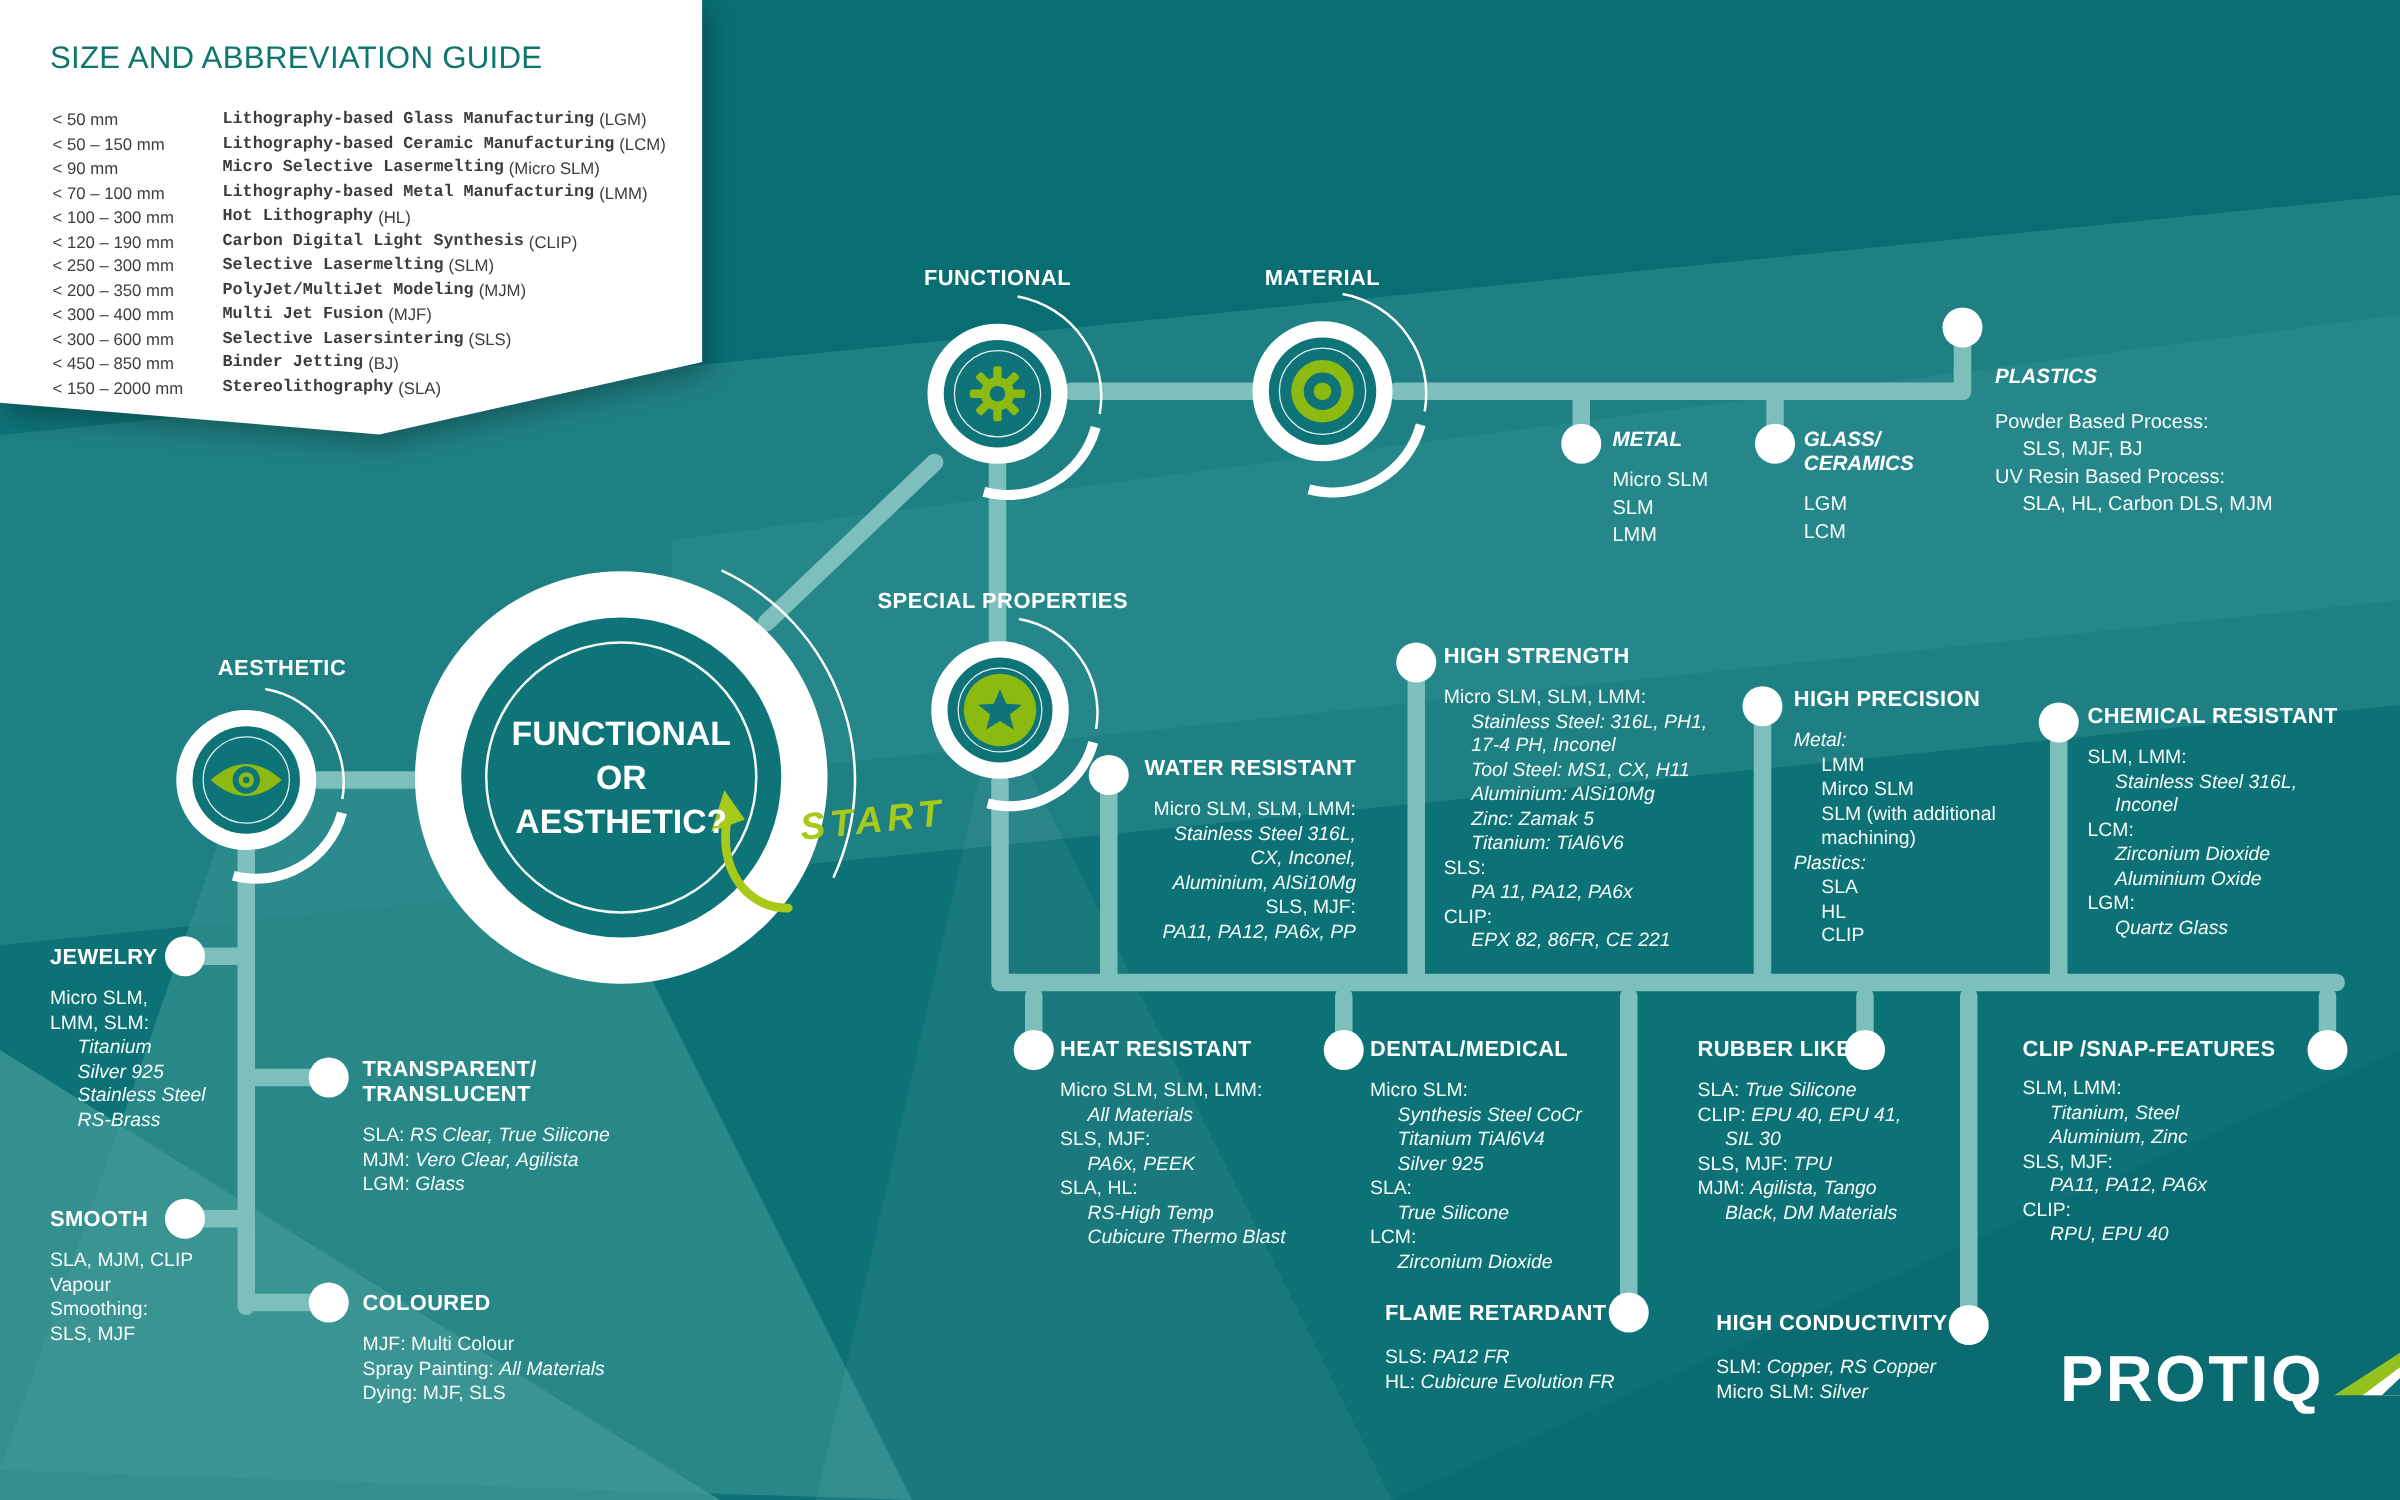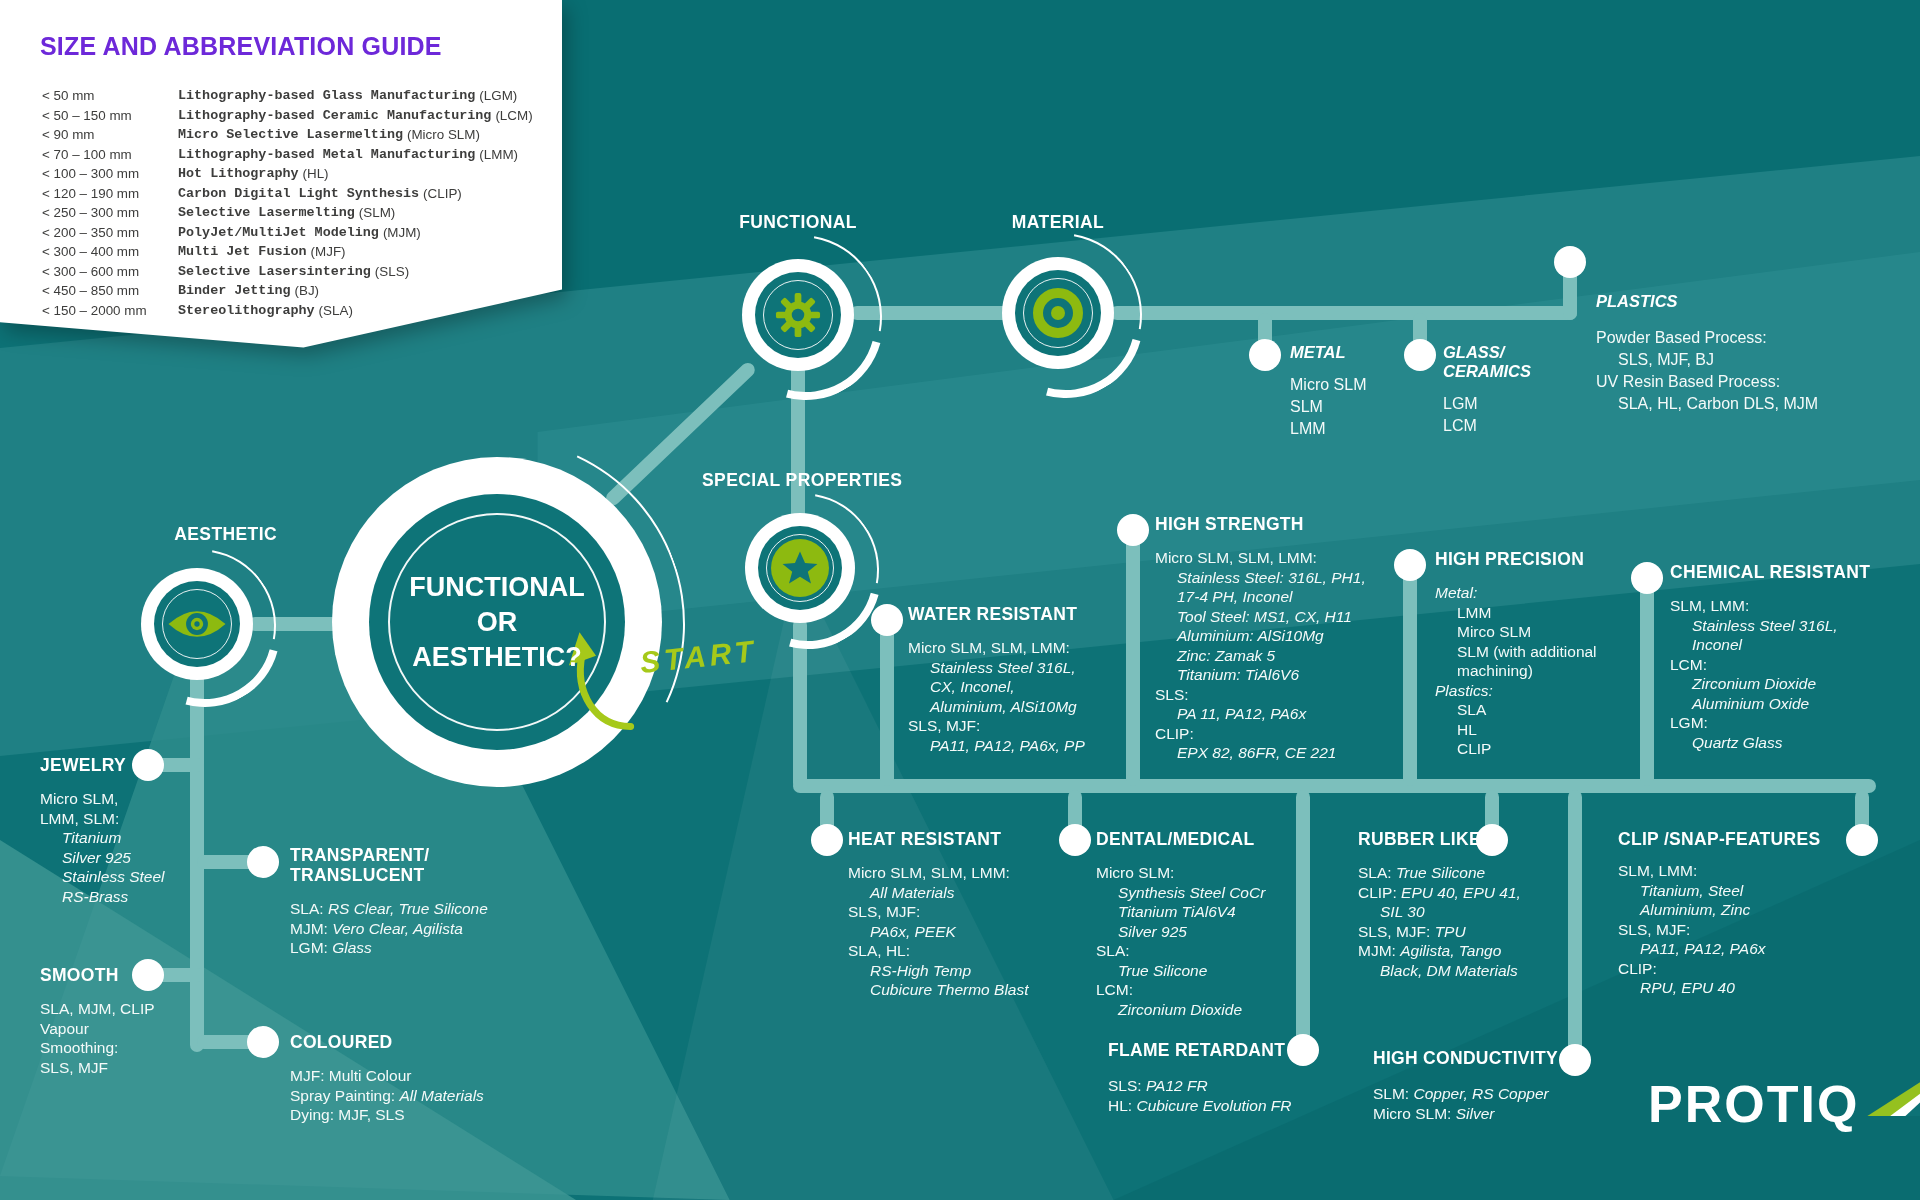--- a/index.html
+++ b/index.html
@@ -24,21 +24,21 @@
   .sec-lines{margin-top:14px;}
   .tline{font-size:15.5px;line-height:19.5px;white-space:nowrap;color:#F4FAF9;}
   .tline.ind{padding-left:22px;}
   .tline .it{font-style:italic;}
   .mat-label{font-style:italic;font-weight:bold;font-size:16.5px;line-height:19px;white-space:nowrap;}
   .mat-lines .tline{font-size:16px;line-height:22px;}
   
   .guidebox{position:absolute;left:0;top:0;width:562px;height:362px;background:#fff;
             clip-path:polygon(0 0,100% 0,100% 80%,54% 96%,0 89%);}
   .guide-shadow{position:absolute;left:0;top:0;width:562px;height:362px;filter:drop-shadow(5px 8px 10px rgba(0,0,0,.28));}
-  .gtitle{position:absolute;left:40px;top:32px;font-size:25px;font-weight:bold;color:#6d28d9;letter-spacing:.2px;}
+  .gtitle{position:absolute;left:40px;top:32px;font-size:25px;font-weight:normal;color:#0f766e;letter-spacing:.2px;}
   .gtable{position:absolute;left:42px;top:86px;}
   .grow{display:flex;font-size:13.4px;line-height:19.5px;color:#3D3D3C;white-space:nowrap;}
   .gsize{width:136px;}
   .gname{font-weight:bold;font-family:Liberation Mono, monospace;}
   .gabbr{margin-left:4px;}
   
   .banner{position:absolute;left:545px;top:62px;width:1000px;height:84px;background:#94C11E;
           display:flex;align-items:center;justify-content:center;box-shadow:-4px 10px 16px rgba(0,0,0,.30);}
   .banner-text{font-size:33px;font-weight:bold;letter-spacing:.5px;color:#fff;white-space:nowrap;}
   
@@ -223,21 +223,21 @@
   <div class="sec" style="left:1596px;top:252px;margin-top:40px;">
     <div class="mat-label">PLASTICS</div>
     <div class="sec-lines mat-lines" style="margin-top:16px;">
         <div class="tline"><span>Powder Based Process:</span></div>
         <div class="tline ind"><span>SLS, MJF, BJ</span></div>
         <div class="tline"><span>UV Resin Based Process:</span></div>
         <div class="tline ind"><span>SLA, HL, Carbon DLS, MJM</span></div>
       </div>
   </div>
 
-  <div class="sec" style="left:908px;top:604px;">
+  <div class="sec" style="left:908px;top:604px;text-align:right;">
     <div class="sec-title">WATER RESISTANT</div>
     <div class="sec-lines">
         <div class="tline"><span>Micro SLM, SLM, LMM:</span></div>
         <div class="tline ind"><span class="it">Stainless Steel 316L,</span></div>
         <div class="tline ind"><span class="it">CX, Inconel,</span></div>
         <div class="tline ind"><span class="it">Aluminium, AlSi10Mg</span></div>
         <div class="tline"><span>SLS, MJF:</span></div>
         <div class="tline ind"><span class="it">PA11, PA12, PA6x, PP</span></div>
       </div>
   </div>

